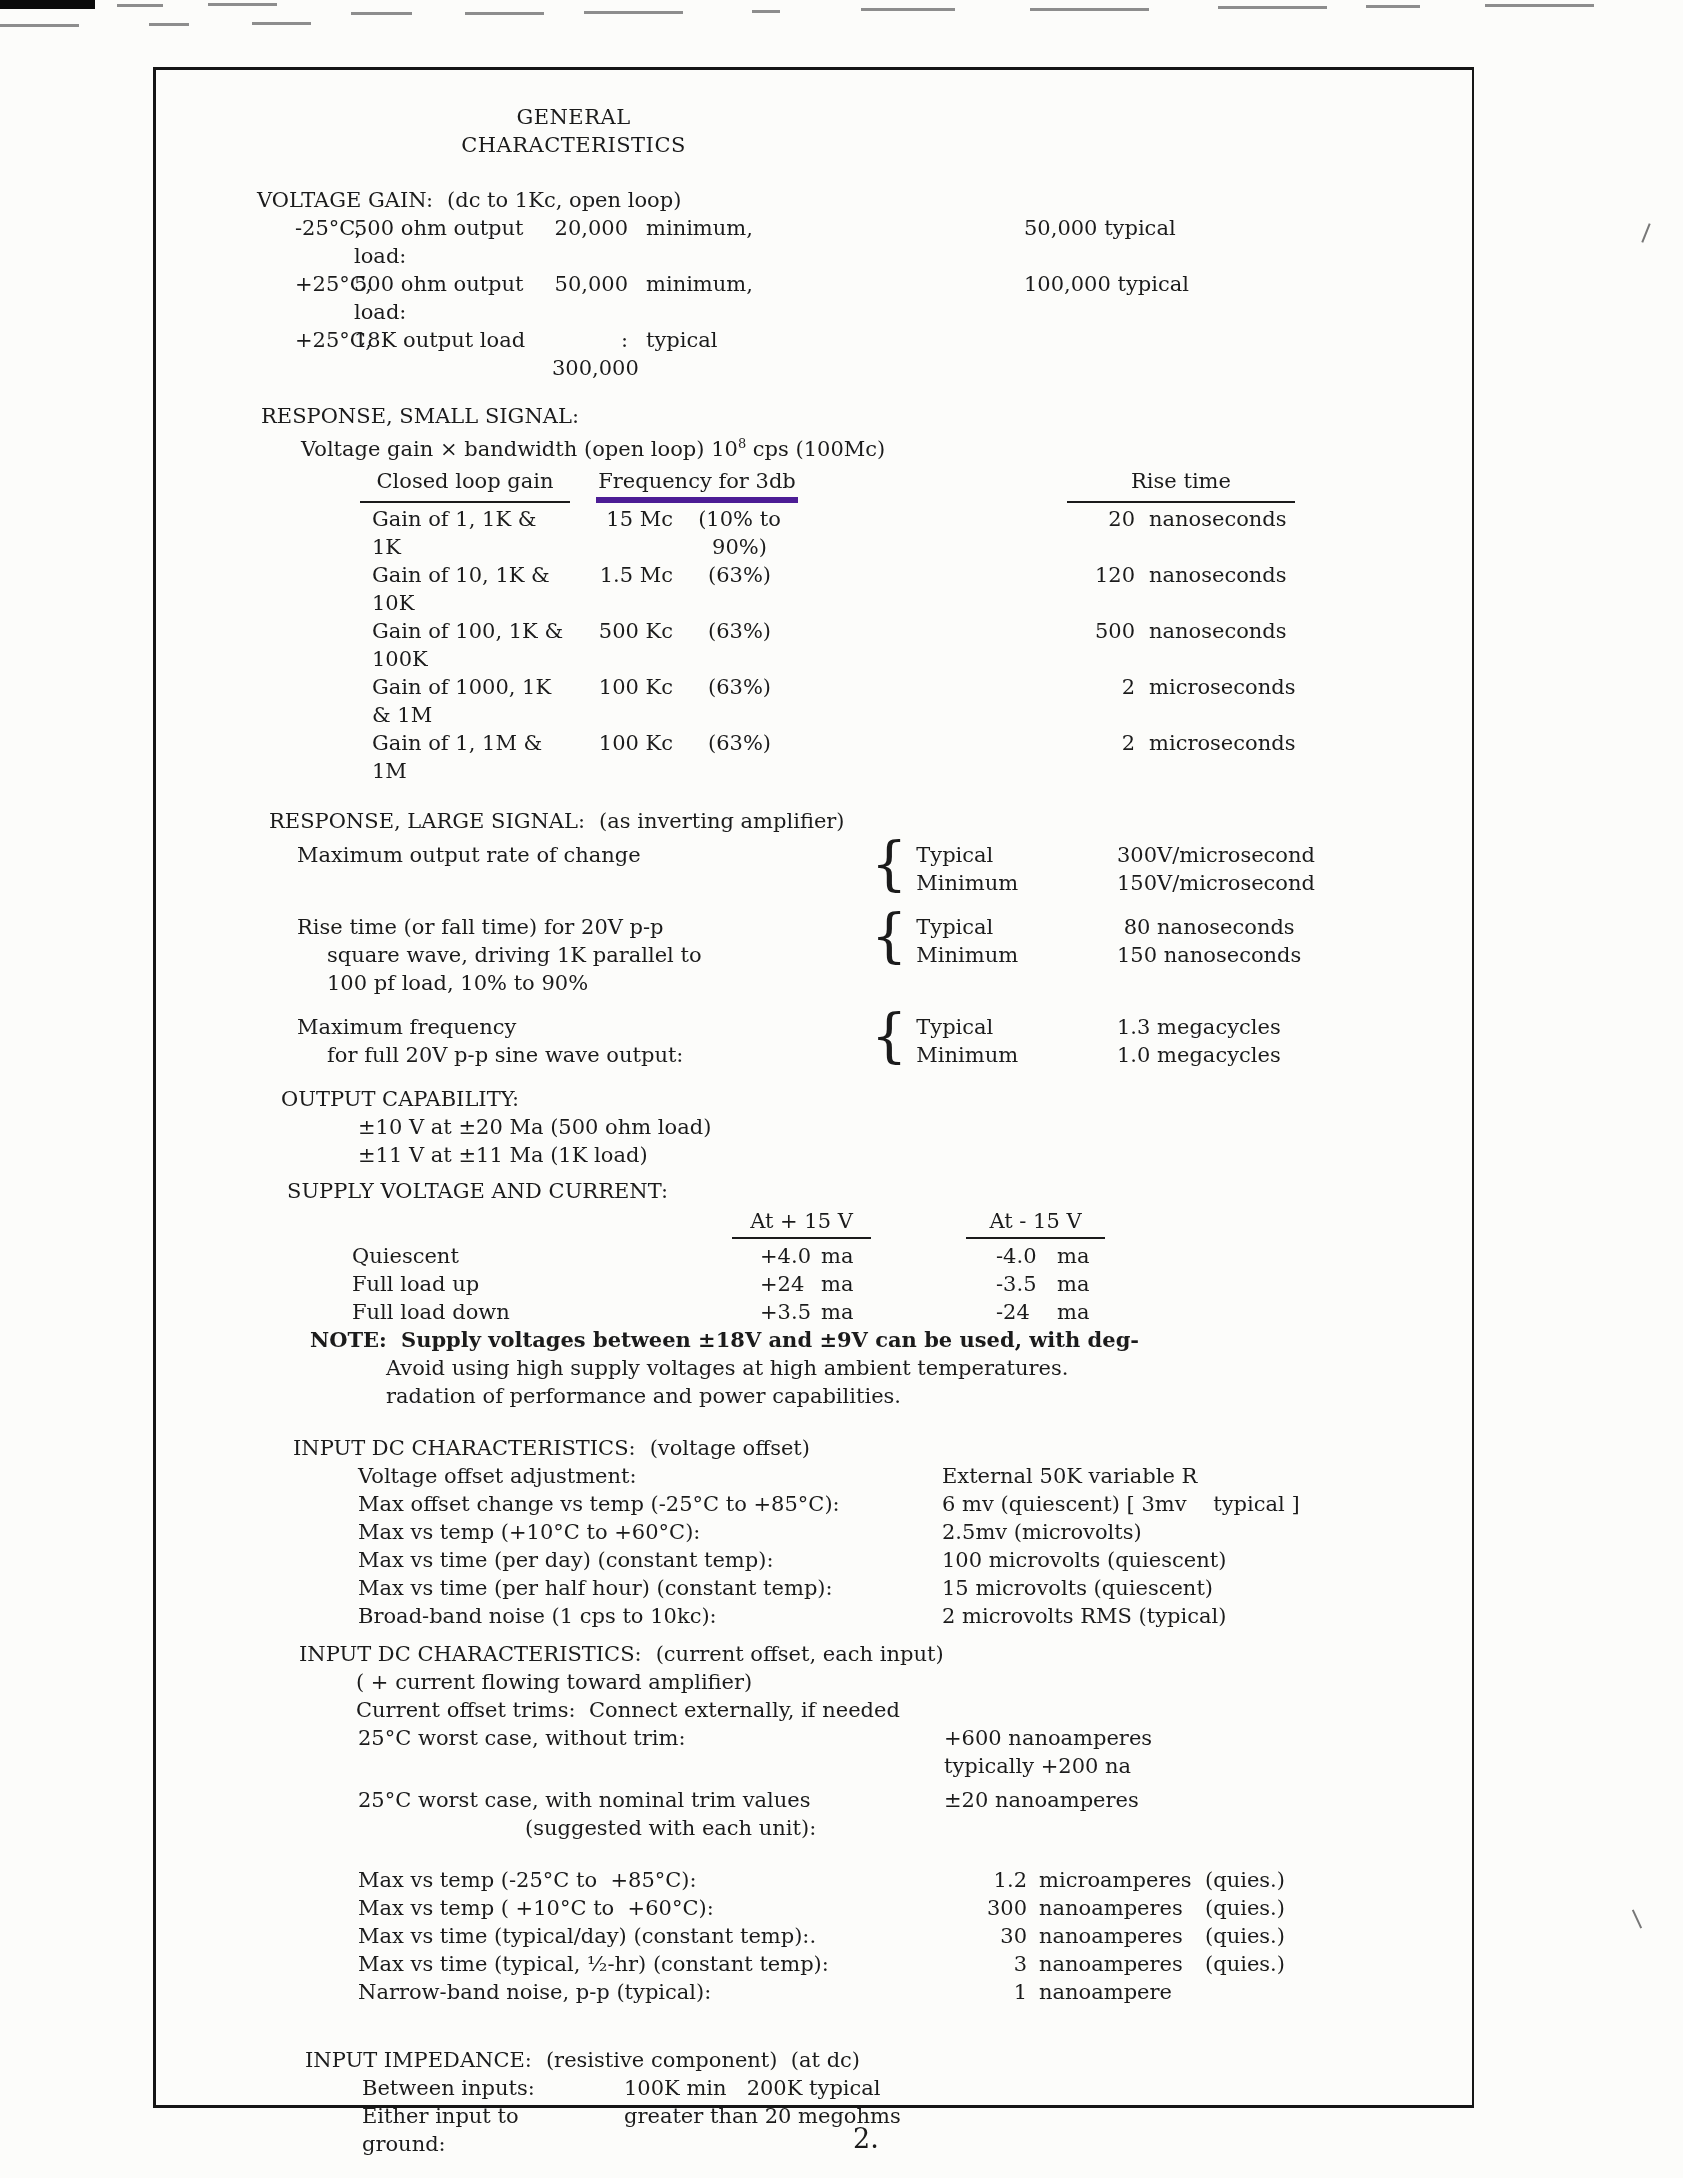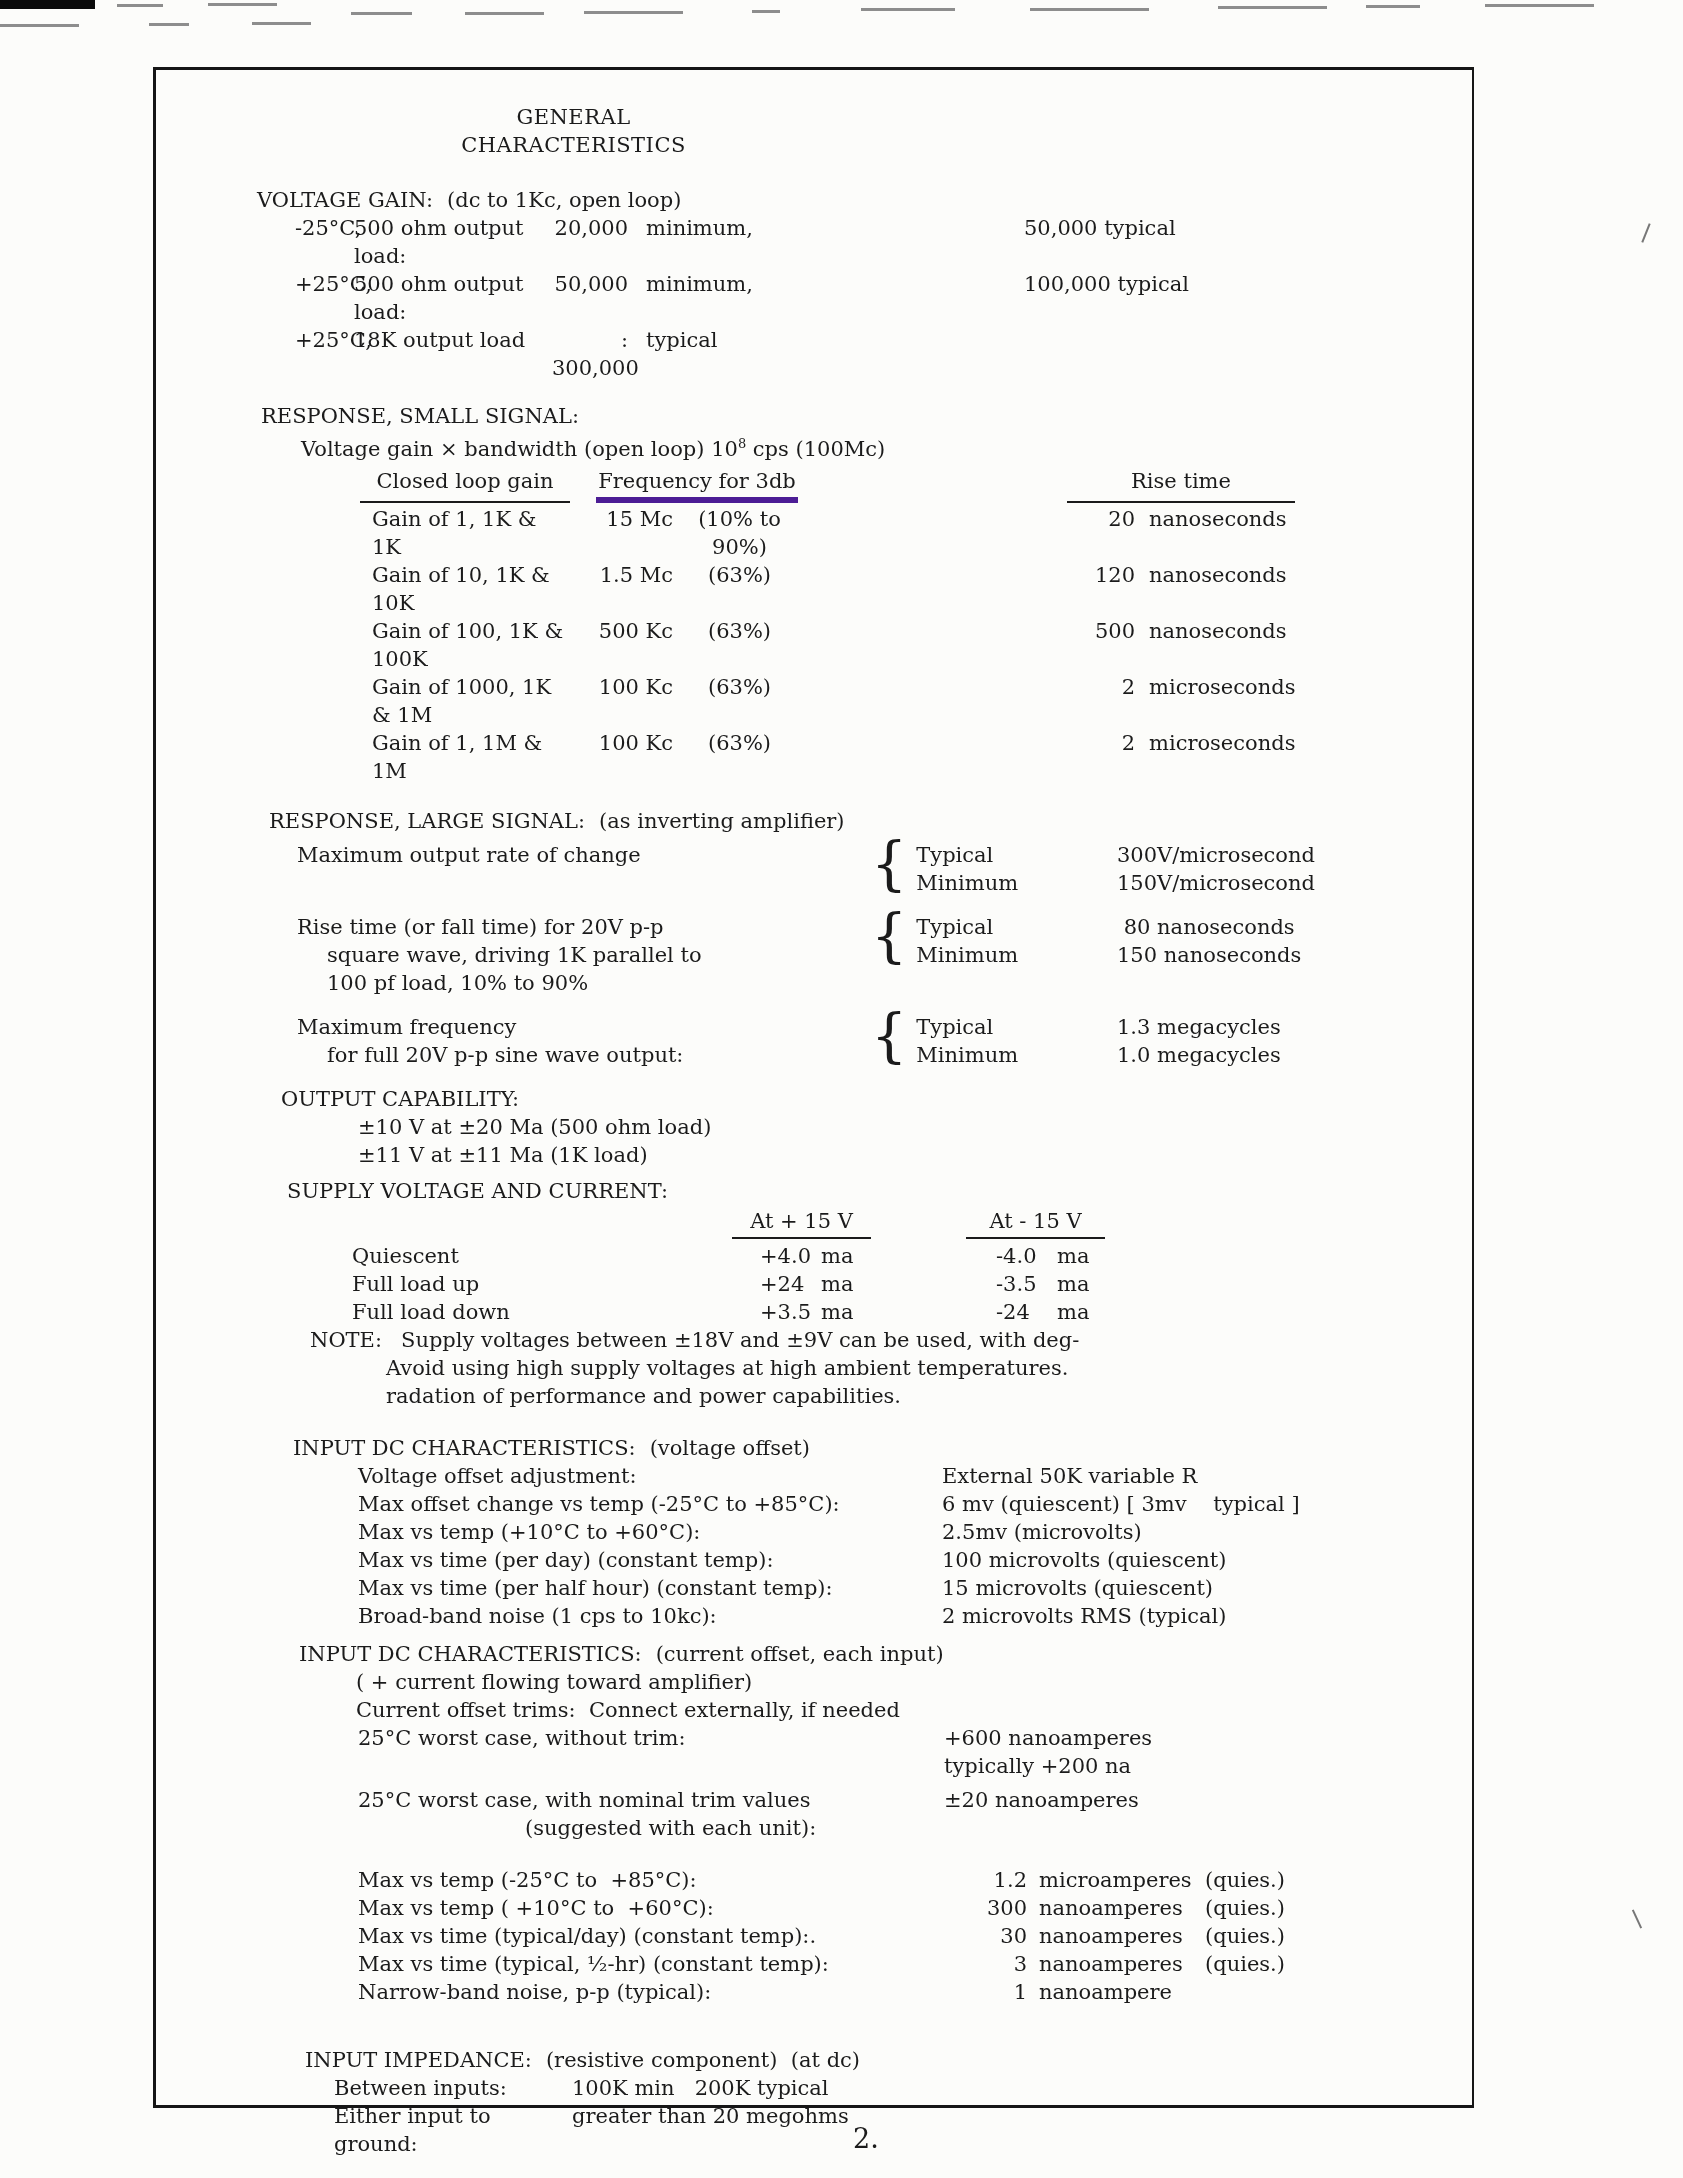--- a/index.html
+++ b/index.html
@@ -67,21 +67,21 @@
   
   .sv-hdr{display:flex;margin-left:65px;margin-top:2px;margin-bottom:3px;}
   .sv-hsp{width:380px;}
   .sv-h{width:139px;text-align:center;border-bottom:2px solid #1b1b1b;padding-bottom:2px;}
   .sv-hg{width:95px;}
   .sv-row{display:flex;margin-left:65px;}
   .sv-l{width:408px;}
   .sv-n{width:61px;}
   .sv-u{width:46px;}
   .sv-sp{width:129px;}
-  .sv-note{display:flex;margin-left:23px;}
+  .sv-note{display:flex;margin-left:23px;font-weight:bold;}
   .sv-nl{width:91px;}
   .sv-nc{margin-left:99px;}
 
   
   .kv{display:flex;margin-left:65px;}
   .kv-l{width:584px;}
 
   
   .idc-sub{margin-left:57px;}
   .idc-kv{display:flex;margin-left:59px;}
@@ -89,21 +89,21 @@
   .idc-lbl{width:586px;}
   .idc-vonly{margin-left:645px;}
   .idc-sug{margin-left:226px;}
   .gap24{height:24px;}
   .idc-row{display:flex;margin-left:59px;}
   .idc-l{width:586px;}
   .idc-n{width:83px;text-align:right;}
   .idc-u{width:178px;padding-left:12px;box-sizing:border-box;}
 
   
-  .ii-kv{display:flex;margin-left:29px;}
+  .ii-kv{display:flex;margin-left:57px;gap:24px;}
   .ii-l{width:238px;}
 
   .pagenum{position:absolute;left:853px;top:2123px;font-size:27px;}
 
   
   .art{position:absolute;background:#8d8d8d;height:3px;}
   .blob{position:absolute;background:#0b0b0b;}
   .tick{position:absolute;width:2px;height:20px;background:#777;}
 </style>
 </head>

